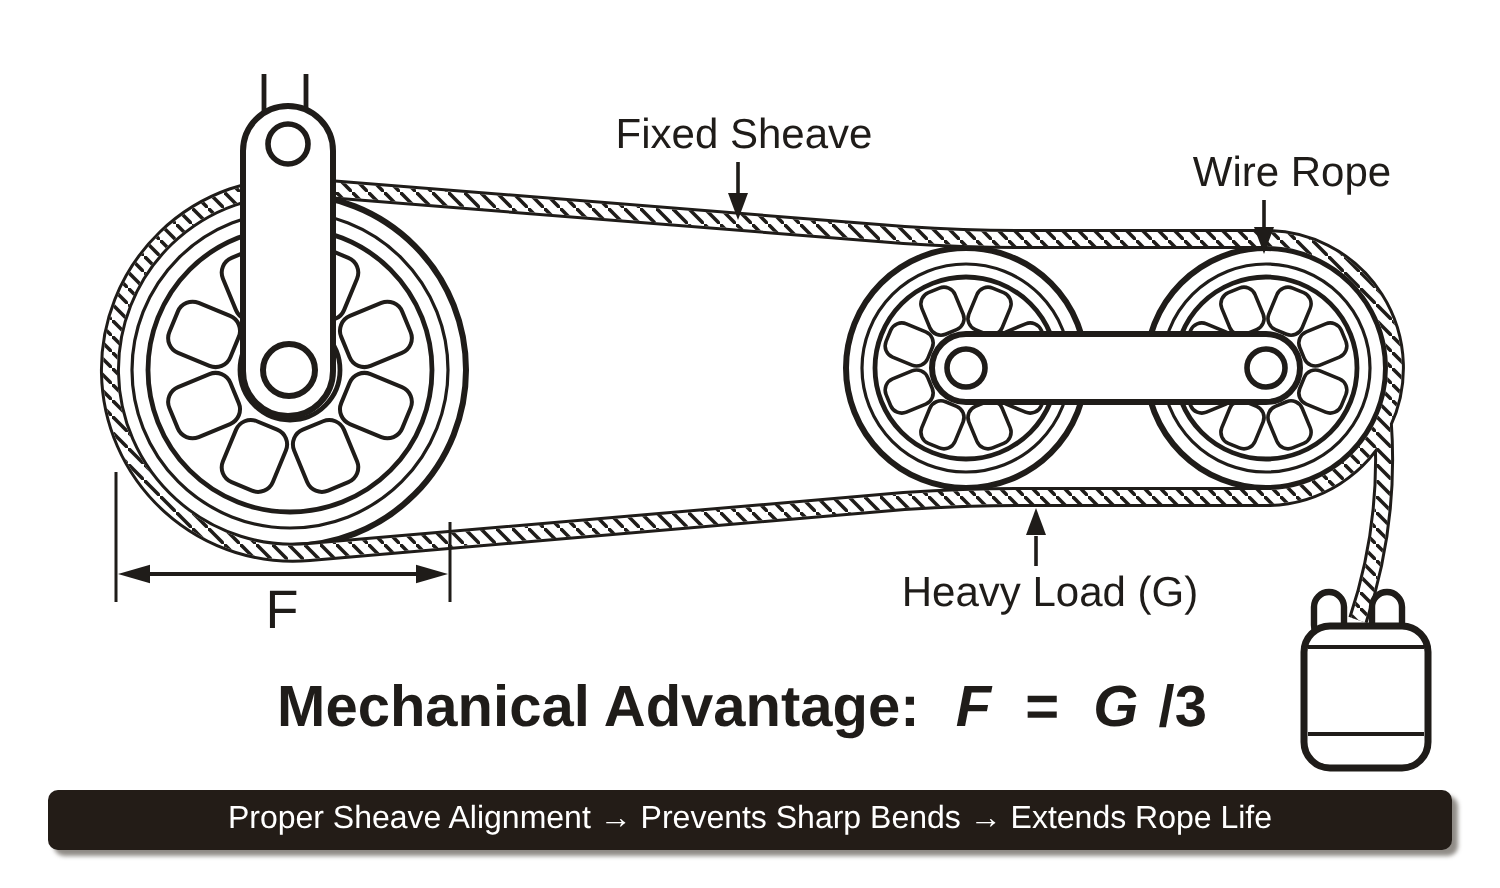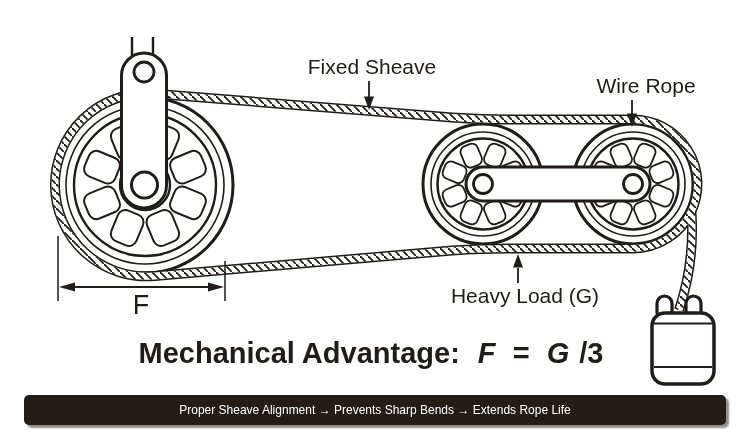--- a/index.html
+++ b/index.html
@@ -9,21 +9,21 @@
   svg text{font-family:"Liberation Sans","DejaVu Sans",sans-serif;fill:#1f1c19;}
   .lbl{font-size:21px;}
   .dim{font-size:27px;}
   .title{font-size:29px;font-weight:bold;}
   .ital{font-style:italic;}
   .ln{stroke:#1f1c19;fill:none;}
   .fillwhite{fill:#ffffff;stroke:#1f1c19;}
   .head{fill:#1f1c19;stroke:none;}
   #banner{position:absolute;left:24px;top:395px;width:702px;height:30px;
           background:#231c17;color:#ffffff;border-radius:5px;
-          font-size:12px;line-height:30px;text-align:center;
+          font-size:16px;line-height:30px;text-align:center;
           box-shadow:3px 3px 2px rgba(125,120,114,0.85);
           font-family:"Liberation Sans","DejaVu Sans",sans-serif;white-space:nowrap;}
 </style>
 </head>
 <body>
 
 <div id="stage">
 
   <svg id="diagram" width="750" height="444" viewBox="0 0 750 444">
 

